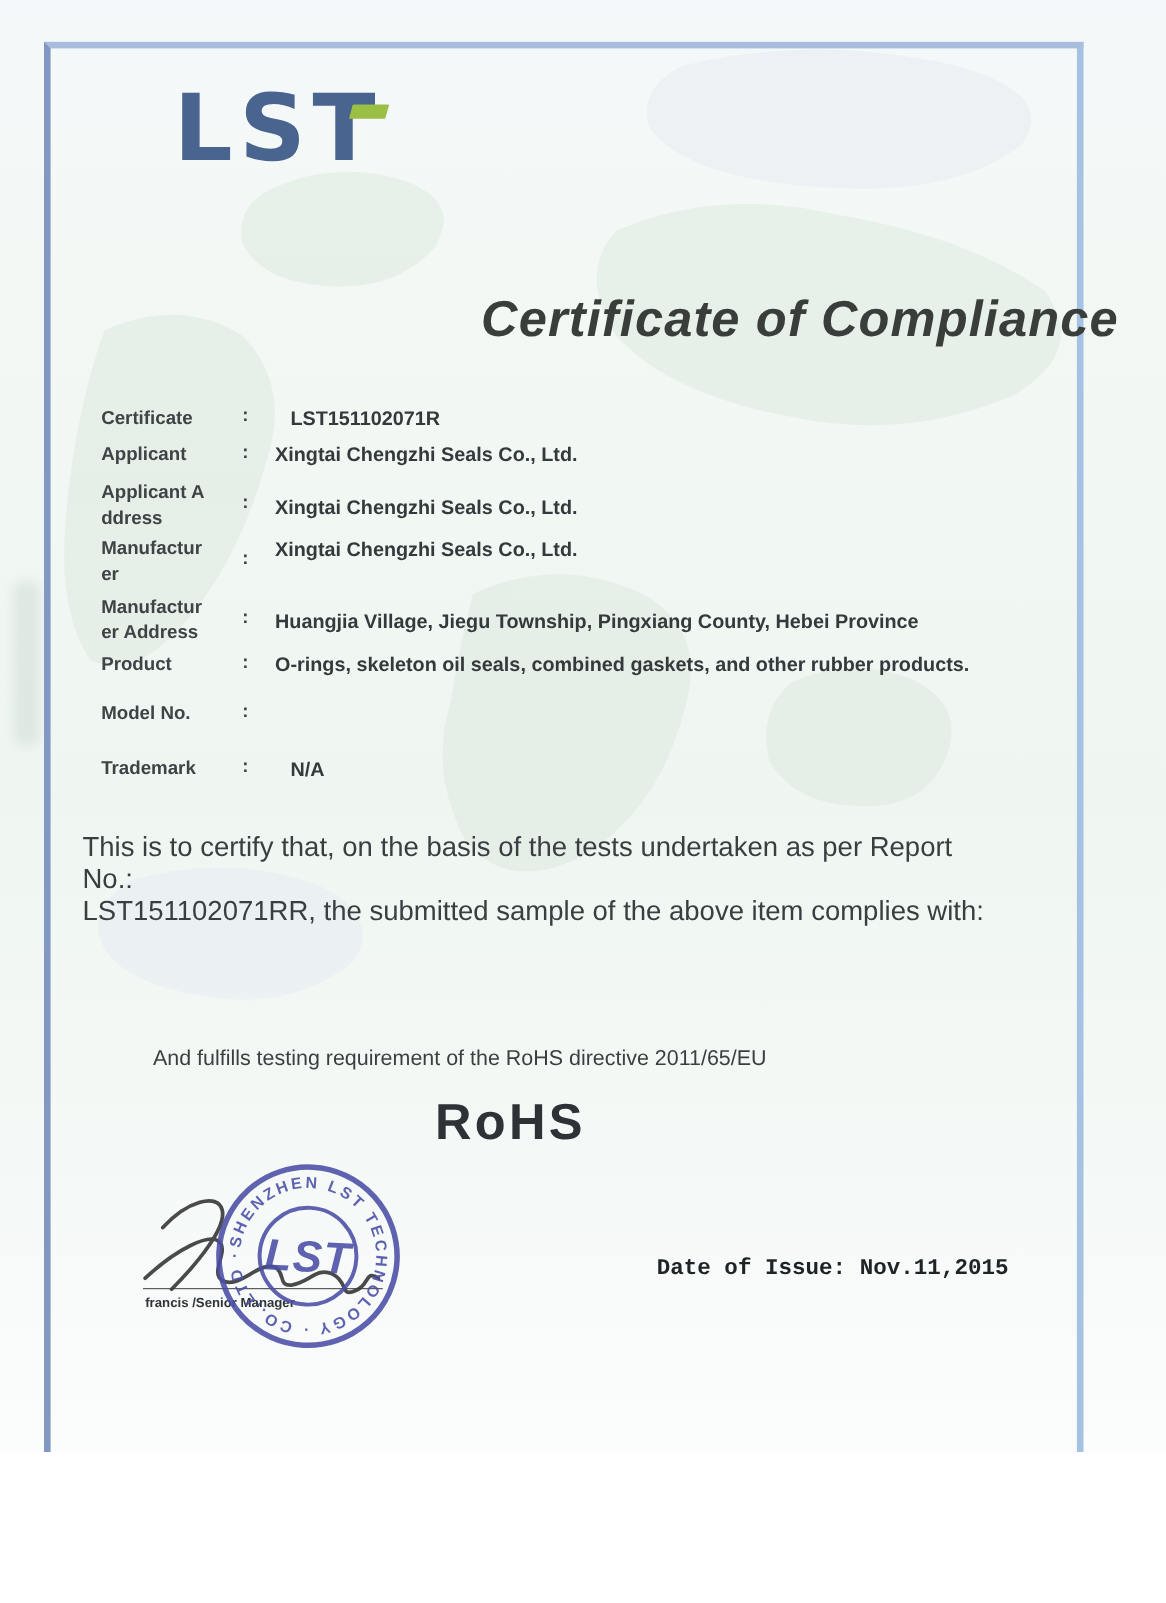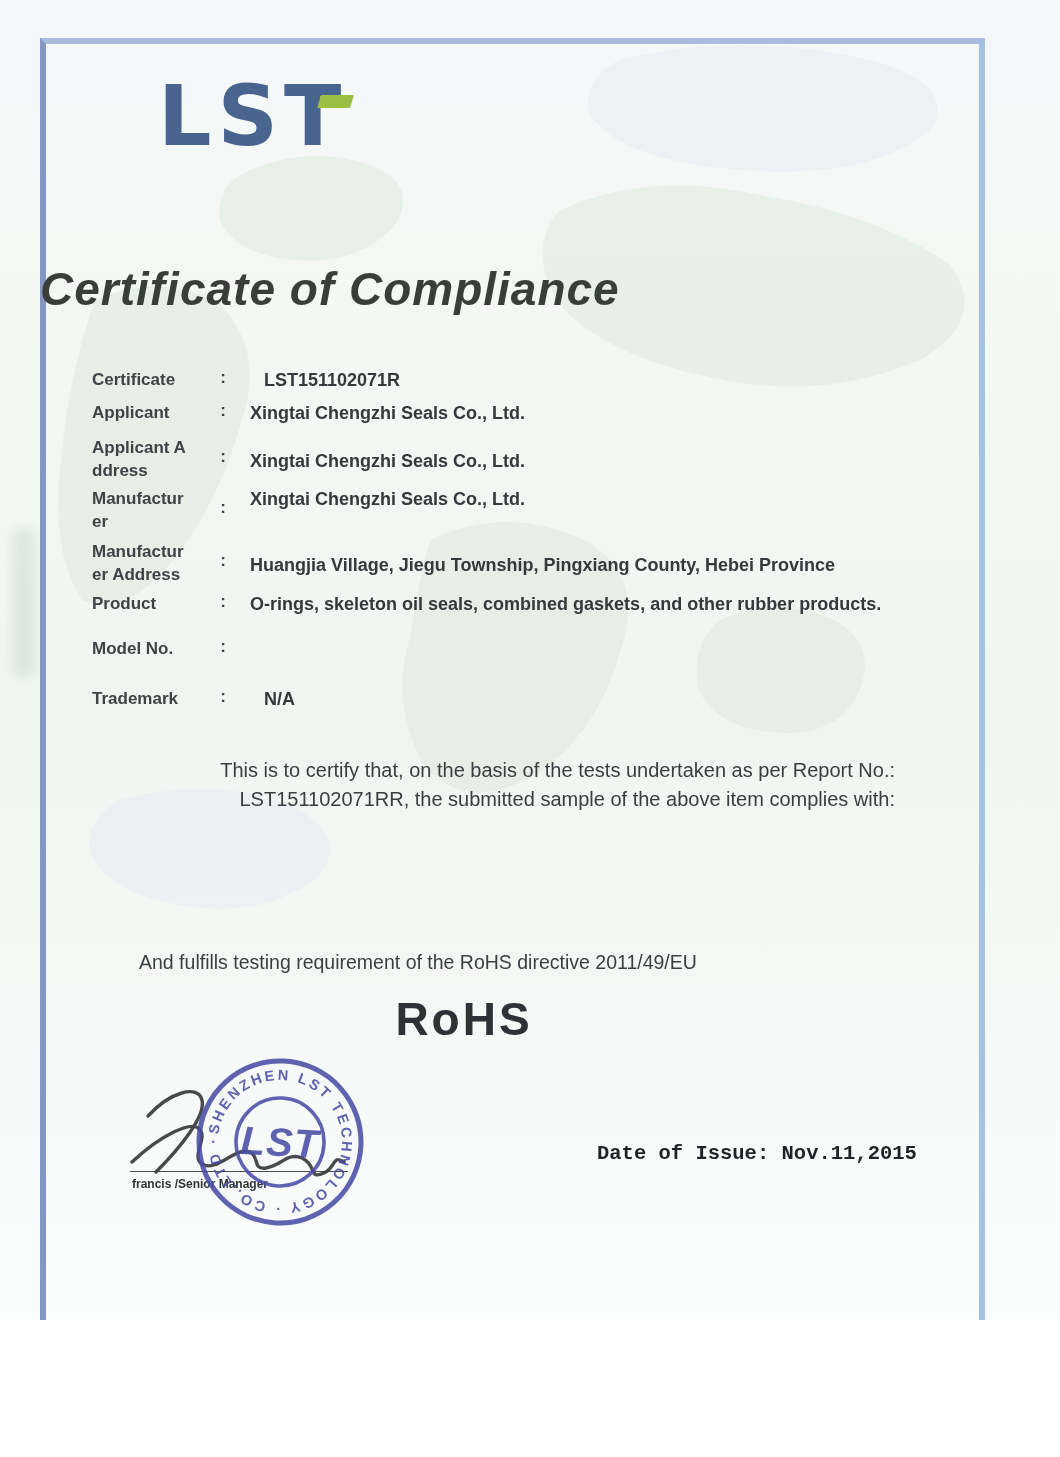--- a/index.html
+++ b/index.html
@@ -17,37 +17,37 @@
   .logo{position:absolute;left:158px;top:74px;z-index:2;}
   .logo-text{
     font-family:"DejaVu Sans",sans-serif;font-weight:bold;font-size:84px;line-height:1;
     color:#48648f;letter-spacing:6px;
   }
   .logo-accent{
     position:absolute;left:161px;top:21px;width:33px;height:13px;background:#9abf44;
     transform:skewX(-16deg);border-radius:1px;
   }
   .page-title{
-    position:absolute;left:40px;top:262px;width:933px;z-index:2;text-align:left;
-    font-size:46px;font-weight:bold;font-style:italic;color:#393e3b;letter-spacing:1px;
+    position:absolute;left:40px;top:262px;width:933px;z-index:2;text-align:right;
+    font-size:46px;font-weight:bold;font-style:italic;color:#393e3b;letter-spacing:1px;padding-left:44px;
   }
   .field-row{position:absolute;left:92px;display:flex;align-items:flex-start;z-index:2;}
   .field-label{
     width:100px;font-weight:bold;font-size:17px;line-height:23px;color:#3e4346;
     word-break:break-all;
   }
   .field-colon{width:22px;margin-left:20px;text-align:center;font-weight:bold;font-size:17px;color:#3e4346;}
   .field-value{margin-left:16px;font-weight:bold;font-size:18px;line-height:24px;color:#34393c;max-width:650px;}
   .row-cert .field-value,.row-tm .field-value{margin-left:30px;}
   .v-mid .field-colon{margin-top:11px;}
   .v-mid .field-value{margin-top:13px;}
   .c-mid .field-colon{margin-top:11px;}
   .certify{
-    position:absolute;left:75px;top:756px;width:820px;z-index:2;text-align:right;
-    font-size:20px;line-height:29px;color:#393e41;
+    position:absolute;left:75px;top:756px;width:820px;z-index:2;text-align:left;
+    font-size:25px;line-height:29px;color:#393e41;
   }
   .standards{
     position:absolute;left:362px;top:845px;z-index:2;
     font-size:19.5px;font-weight:bold;line-height:29.5px;color:#393e41;
   }
   .fulfills{position:absolute;left:139px;top:951px;z-index:2;font-size:19.5px;color:#3a3f42;}
   .rohs{
     position:absolute;left:0;top:992px;width:928px;z-index:2;text-align:center;
     font-size:46px;font-weight:bold;letter-spacing:3px;color:#2e3236;
   }
@@ -139,21 +139,21 @@
       <span class="field-value">N/A</span>
     </div>
   </div>
 
   <div class="certify">
     <div>This is to certify that, on the basis of the tests undertaken as per Report No.:</div>
     <div>LST151102071RR, the submitted sample of the above item complies with:</div>
   </div>
 
 
-  <div class="fulfills">And fulfills testing requirement of the RoHS directive 2011/49/EU</div>
+  <div class="fulfills">And fulfills testing requirement of the RoHS directive 2011/65/EU</div>
 
   <div class="rohs">RoHS</div>
 
   <svg class="sig-scribble" width="245" height="110" viewBox="0 0 245 110" aria-hidden="true">
     <g fill="none" stroke="#3a3b3d" stroke-width="3.4" stroke-linecap="round" opacity="0.92">
       <path d="M30,40 C52,16 80,8 84,24 C88,40 62,72 38,96"></path>
       <path d="M14,86 C44,58 72,46 80,52 C92,60 72,80 84,88 C98,97 118,70 132,76 C142,81 134,94 148,92 C164,89 170,76 184,82 C200,90 190,104 206,97 C218,92 214,78 226,86"></path>
     </g>
   </svg>
 

